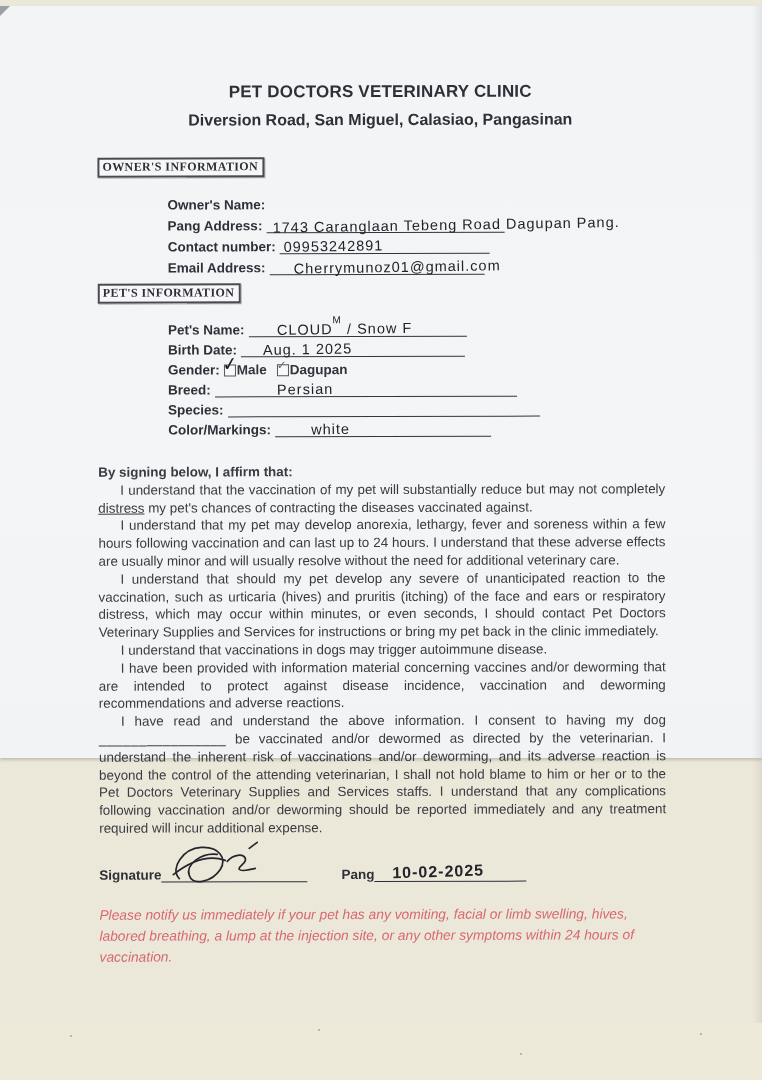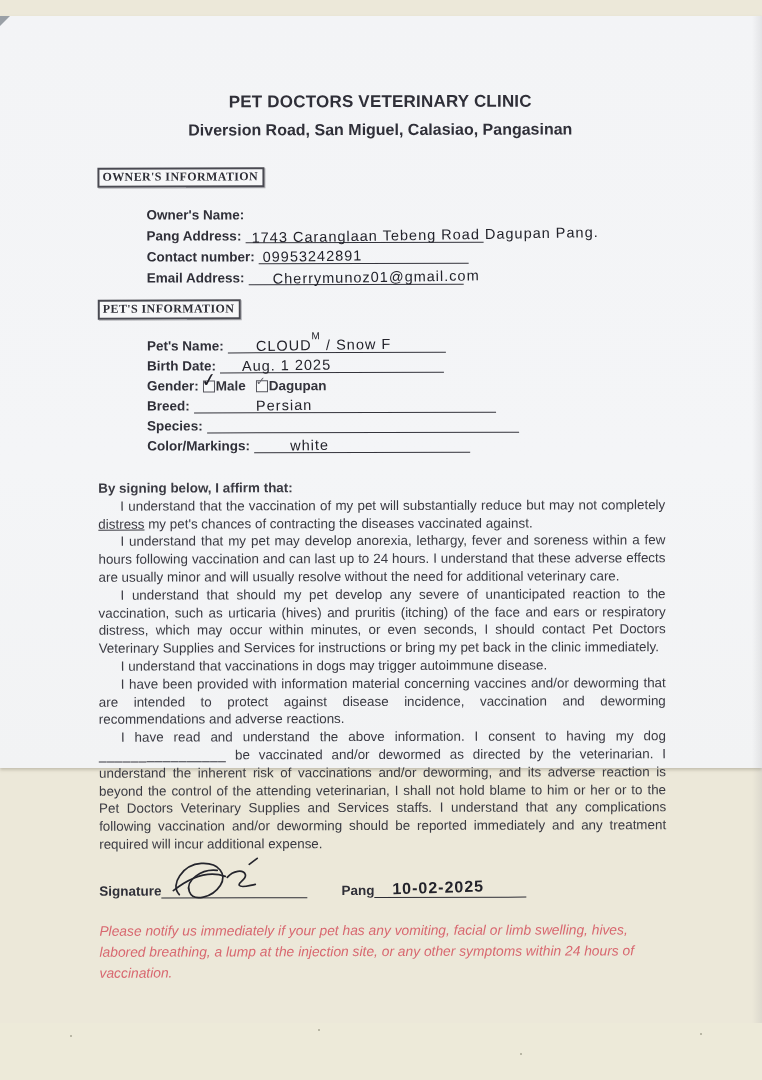--- a/index.html
+++ b/index.html
@@ -4,21 +4,21 @@
 <style>
   html,body{margin:0;padding:0;}
   body{
     width:762px;height:1080px;position:relative;overflow:hidden;
     background:#ece8d9;
     font-family:"Liberation Sans",sans-serif;
     color:#33333b;
   }
   
   .paper{
-    position:absolute;left:0;top:16px;width:762px;height:752px;
+    position:absolute;left:0;top:6px;width:762px;height:752px;
     background:linear-gradient(180deg,#f3f4f6 0%,#f4f5f7 60%,#f2f3f4 100%);
     box-shadow:0 2px 3px rgba(120,115,95,.35);
   }
   .paper-inner{position:absolute;inset:0;transform:rotate(-0.15deg);}
   .corner-notch{
     position:absolute;left:0;top:0;width:0;height:0;
     border-top:10px solid #9aa0a6;border-right:10px solid transparent;
   }
   .edge-shade{
     position:absolute;right:0;top:0;width:10px;height:1023px;
@@ -36,27 +36,27 @@
 
   
   .section-head{
     display:inline-block;margin-left:98px;
     font-family:"Liberation Serif",serif;font-weight:bold;font-size:12px;letter-spacing:.4px;
     color:#2e2e36;border:2px solid #4a4a52;padding:0 4px 1px 3px;
     box-shadow:1px 1px 0 0 rgba(120,120,125,.5);
     background:rgba(255,255,255,.25);
   }
   .owner-head{margin-top:28px;}
-  .pet-head{margin-top:14px;}
+  .pet-head{margin-top:8px;}
 
   
   .fields{margin-top:14px;}
   .frow{display:flex;align-items:flex-end;margin-left:147px;height:21px;font-size:13.5px;}
   .pet-fields .frow{height:20px;}
-  .frow .lbl{font-weight:bold;white-space:nowrap;color:#2f2f38;padding-right:4px;}
+  .frow .lbl{font-weight:bold;white-space:nowrap;color:#2f2f38;padding-right:4px;margin-left:21px;}
   .line{position:relative;border-bottom:1.6px solid #34343c;height:17px;}
   .hw{
     font-family:cursive,sans-serif;
     position:absolute;bottom:0;left:14px;white-space:nowrap;
     font-size:14.5px;color:#23232b;letter-spacing:1px;transform:rotate(-.8deg);
     line-height:1;
   }
   .hw sup{font-size:10px;position:relative;top:-5px;}
   
   .w-owner-name{width:222px;}

